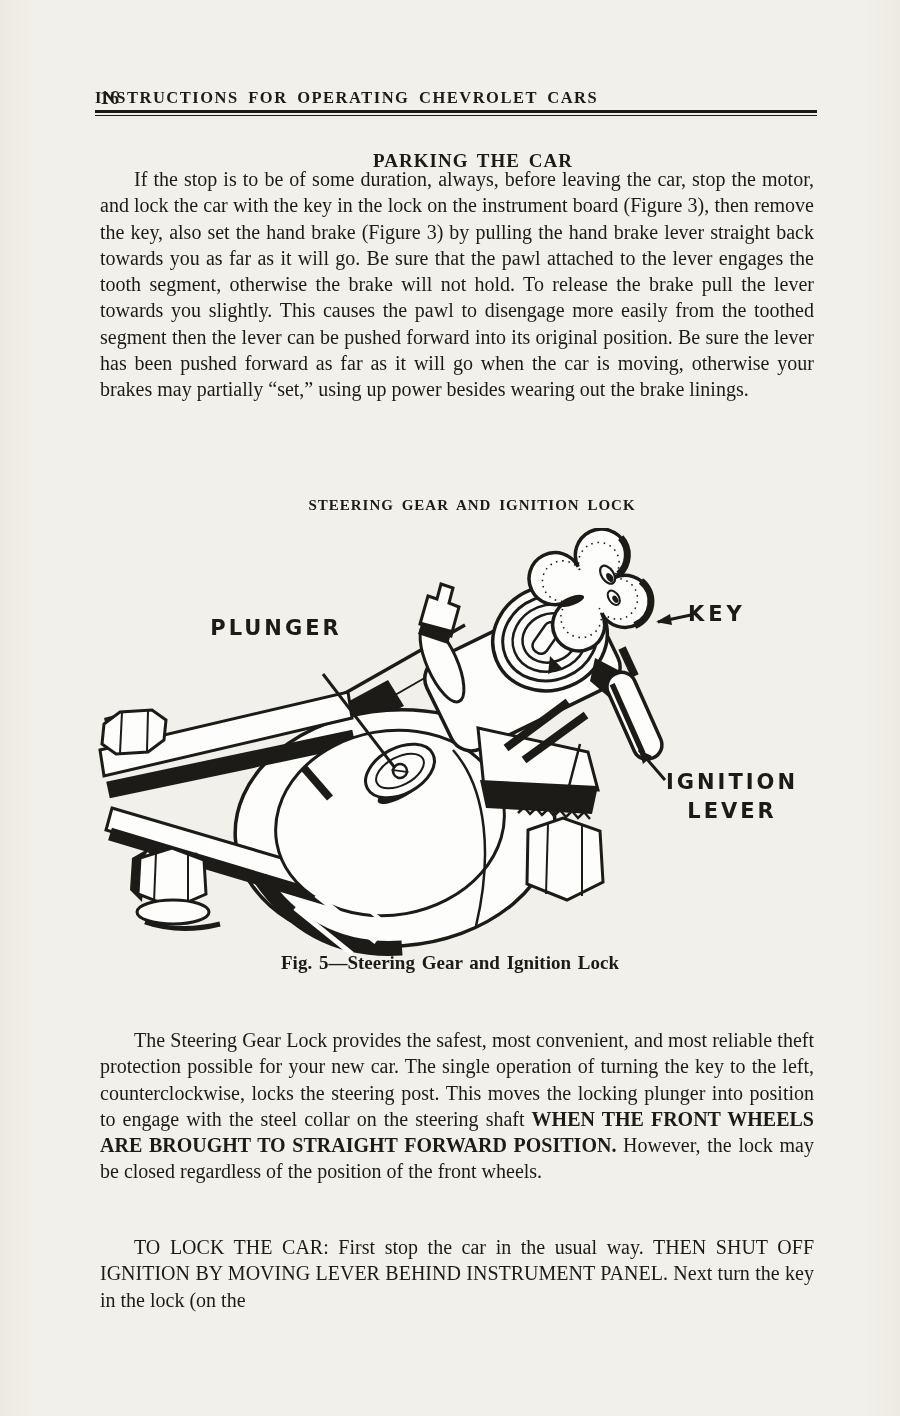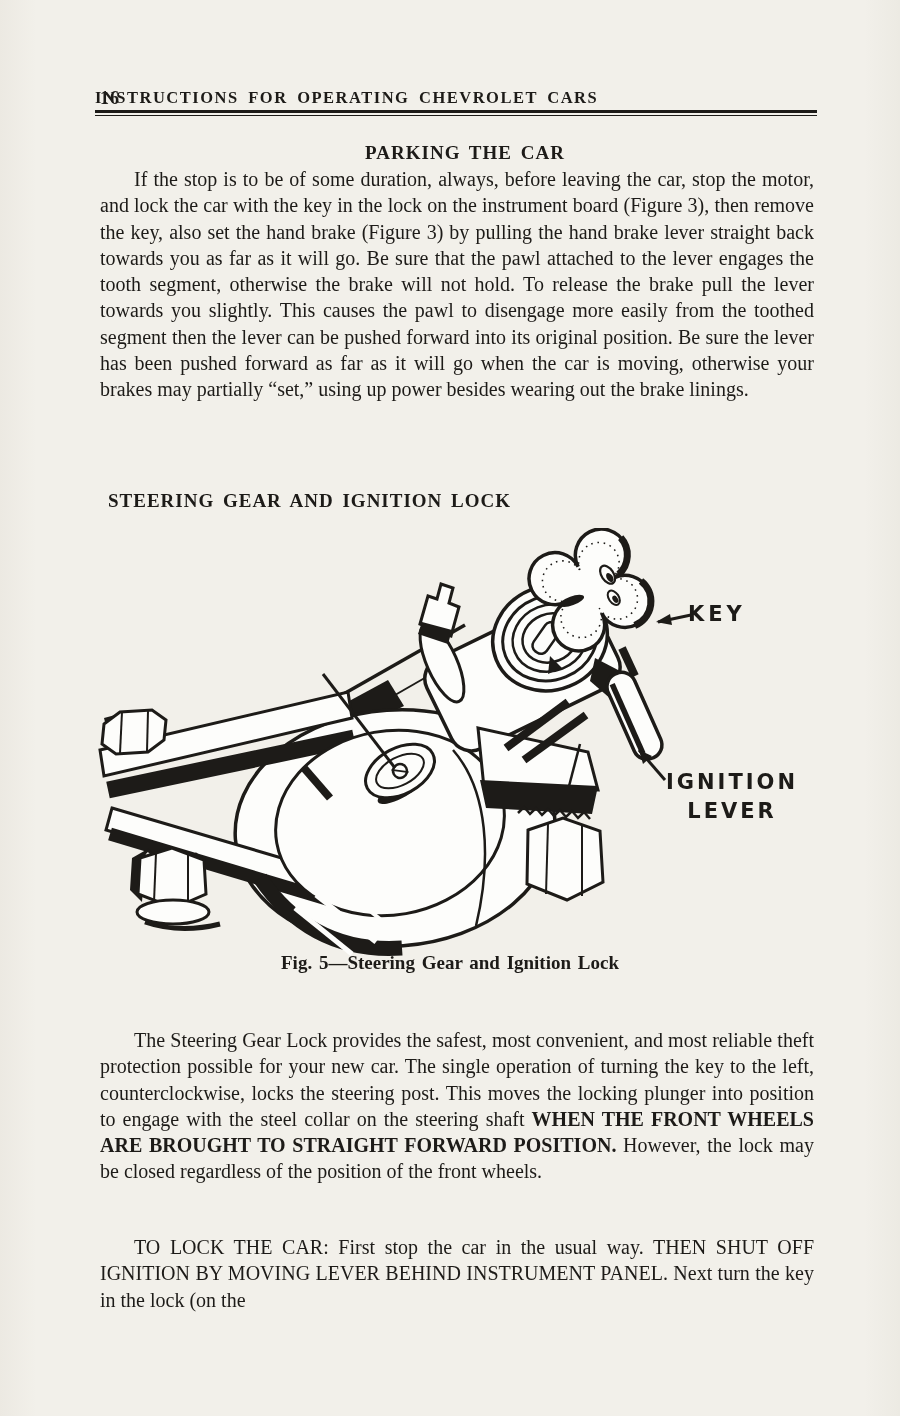--- a/index.html
+++ b/index.html
@@ -8,24 +8,24 @@
     background:#f1efe9;
     background-image:linear-gradient(90deg, #ece9e2 0%, #f2f0ea 4%, #f2f0ea 96%, #eceae3 100%);
     font-family:"Liberation Serif", serif;
     color:#1d1b18; overflow:hidden;
   }
   .hdr{position:absolute; left:95px; top:88px; width:722px; height:20px;}
   .pageno{position:absolute; left:5px; top:0; font-weight:bold; font-size:18px; letter-spacing:1px;}
   .runhead{position:absolute; left:0; right:0; top:0; text-align:left; font-weight:bold; font-size:16.5px; letter-spacing:1.5px; word-spacing:4px;}
   .rule{position:absolute; left:95px; width:722px; top:110px; height:2px;
     border-top:3px solid #1d1b18; border-bottom:1px solid #1d1b18;}
-  .h1a{position:absolute; left:100px; width:714px; top:134px; margin:8px; text-align:center;
+  .h1a{position:absolute; left:100px; width:714px; top:134px; margin:16px; text-align:center;
     font-size:19px; font-weight:bold; letter-spacing:1px; word-spacing:3px;}
-  .h2a{position:absolute; left:100px; width:714px; top:482px; margin:8px; text-align:left;
-    font-size:19px; font-weight:bold; letter-spacing:1px; word-spacing:3px;}
+  .h2a{position:absolute; left:100px; width:714px; top:482px; margin:15px; text-align:center;
+    font-size:15px; font-weight:bold; letter-spacing:1px; word-spacing:3px;}
   .body-par{position:absolute; left:100px; width:714px; margin:0;
     font-size:20px; line-height:26.3px; text-align:justify; text-indent:34px;}
   .p1{top:166px;}
   .p2{top:1027px;}
   .p3{top:1234px;}
   .boldseg{font-weight:bold;}
   .figure{position:absolute; left:90px; top:528px; width:720px; height:470px;}
   .figure svg{position:absolute; left:0; top:0;}
   .fig-label{position:absolute; font-family:"DejaVu Sans", sans-serif; font-weight:bold;
     font-size:21px; letter-spacing:3px; color:#1d1b18; line-height:29px; text-align:center;}
@@ -169,20 +169,21 @@
         <line class="ln" x1="601" y1="87" x2="568" y2="94" stroke-width="3"></line>
         <polygon class="bk" points="566,94 580,86 582,97"></polygon>
       </g>
       <g>
         <line class="ln" x1="575" y1="252" x2="549" y2="222" stroke-width="3"></line>
         <polygon class="bk" points="549,222 562,228 553,236"></polygon>
       </g>
     </svg>
 
     <div class="fig-label lbl-lockplunger">
+      <div>PLUNGER</div>
     </div>
     <div class="fig-label lbl-key">KEY</div>
     <div class="fig-label lbl-ignition">
       <div>IGNITION</div>
       <div>LEVER</div>
     </div>
     <div class="figcap">Fig. 5—Steering Gear and Ignition Lock</div>
   </div>
 
   <p class="body-par p2"><span>The Steering Gear Lock provides the safest, most convenient, and most reliable theft protection possible for your new car.  The single operation of turning the key to the left, counterclockwise, locks the steering post.  This moves the locking plunger into position to engage with the steel collar on the steering shaft </span><span class="boldseg">WHEN THE FRONT WHEELS ARE BROUGHT TO STRAIGHT FORWARD POSITION.</span><span> However, the lock may be closed regardless of the position of the front wheels.</span></p>

